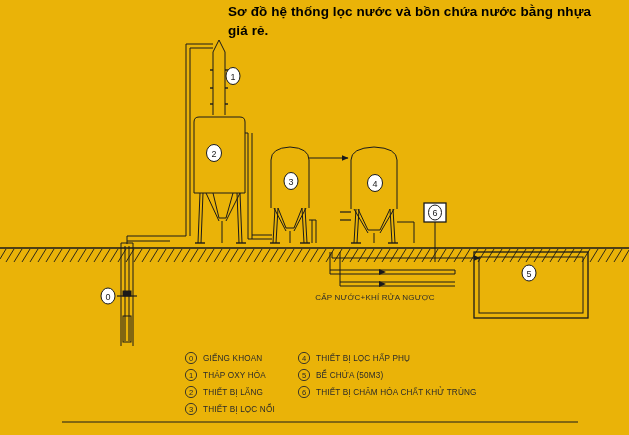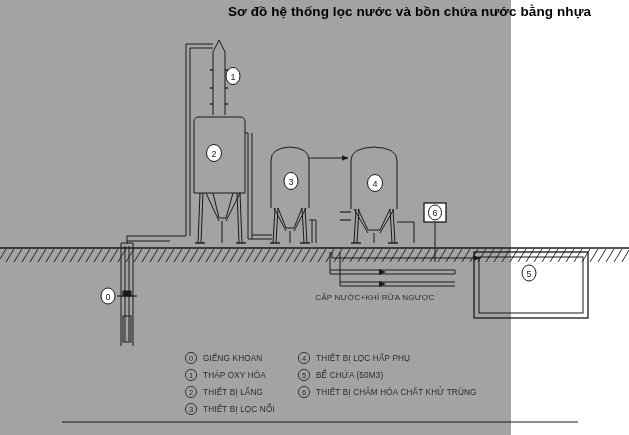--- a/index.html
+++ b/index.html
@@ -9,23 +9,23 @@
   }
   body {
     font-family: "Liberation Sans", sans-serif;
     width: 629px;
     height: 435px;
     overflow: hidden;
     position: relative;
   }
   #page {
     position: relative;
-    width: 511px;
+    width: 629px;
     height: 435px;
-    background: #a3a3a3;
+    background: #eab308;
   }
   #title {
     position: absolute;
     left: 228px;
     top: 2px;
     width: 392px;
     font-size: 13.5px;
     font-weight: bold;
     line-height: 19px;
     color: #000000;
@@ -59,20 +59,21 @@
     fill: #1a1a1a;
   }
 </style>
 </head>
 <body>
 
 <div id="page">
 
   <div id="title">
     <div>Sơ đồ hệ thống lọc nước và bồn chứa nước bằng nhựa</div>
+    <div>giá rẻ.</div>
   </div>
 
   <svg id="diagram" width="629" height="435" viewBox="0 0 629 435">
 
     <defs>
       <marker id="arrR" markerWidth="7" markerHeight="6" refX="6.5" refY="3" orient="auto">
         <path d="M0,0 L7,3 L0,6 z" fill="#1a1a1a"></path>
       </marker>
       <marker id="arrL" markerWidth="7" markerHeight="6" refX="0.5" refY="3" orient="auto">
         <path d="M7,0 L0,3 L7,6 z" fill="#1a1a1a"></path>

